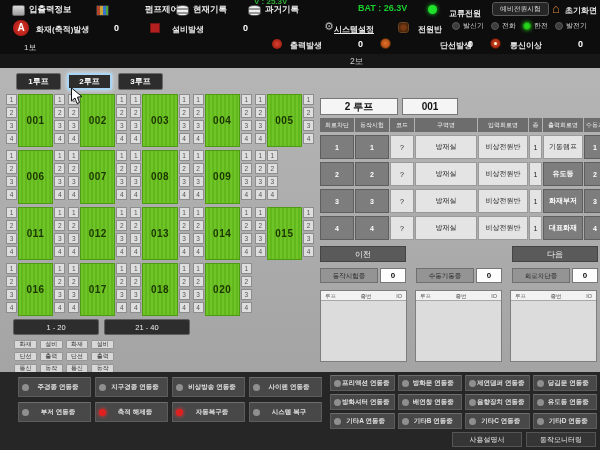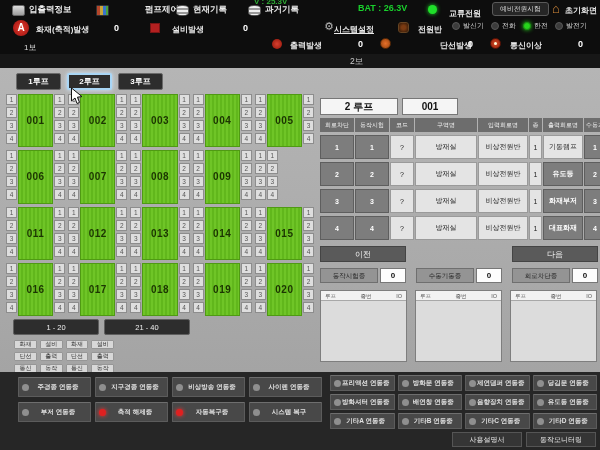--- a/index.html
+++ b/index.html
@@ -456,35 +456,20 @@
             <span class="sq">4</span>
           </div>
         </div>
         <div class="block">
           <div class="side">
             <span class="sq">1</span>
             <span class="sq">2</span>
             <span class="sq">3</span>
             <span class="sq">4</span>
           </div>
-          <div class="green">019</div>
-          <div class="side">
-            <span class="sq">1</span>
-            <span class="sq">2</span>
-            <span class="sq">3</span>
-            <span class="sq">4</span>
-          </div>
-        </div>
-        <div class="block">
-          <div class="side">
-            <span class="sq">1</span>
-            <span class="sq">2</span>
-            <span class="sq">3</span>
-            <span class="sq">4</span>
-          </div>
           <div class="green">020</div>
           <div class="side">
             <span class="sq">1</span>
             <span class="sq">2</span>
             <span class="sq">3</span>
             <span class="sq">4</span>
           </div>
         </div>
       </div>
 

